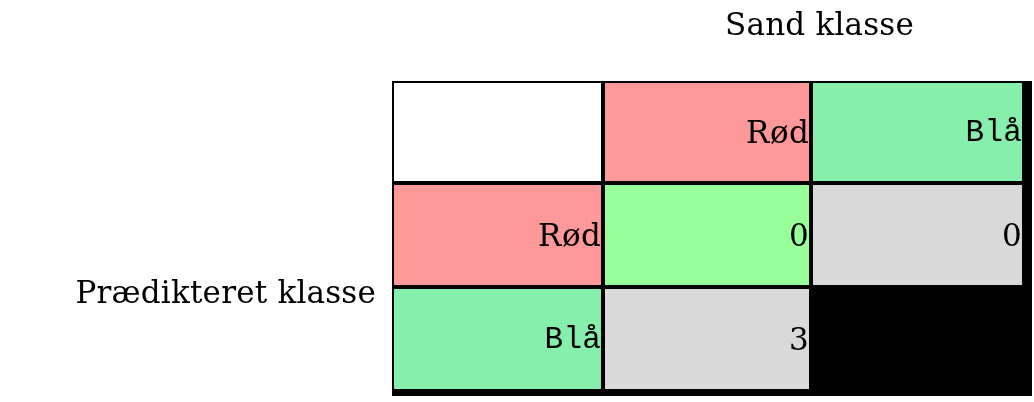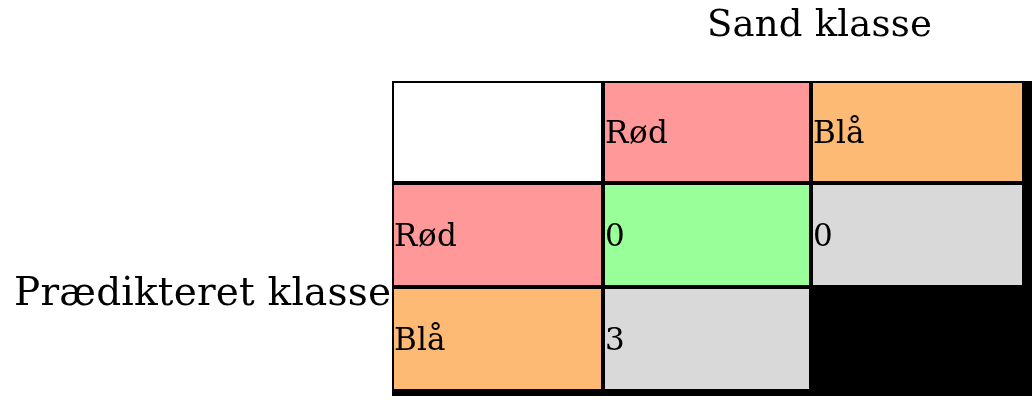--- a/index.html
+++ b/index.html
@@ -17,34 +17,34 @@
     -webkit-font-smoothing: antialiased;
   }
 
   
   #true-class-title {
     position: absolute;
     left: 607px;          
     top: 4px;
     width: 425px;         
     text-align: center;
-    font-size: 37px;
+    font-size: 31px;
     line-height: 40px;
     letter-spacing: 0.2px;
     white-space: nowrap;
   }
 
   
   #predicted-class-title {
     position: absolute;
     left: 14px;
     top: 270px;           
     width: 362px;
     text-align: right;
-    font-size: 39px;
+    font-size: 31px;
     line-height: 44px;
     letter-spacing: 0.2px;
     white-space: nowrap;
   }
 
   
   #matrix {
     position: absolute;
     left: 392px;
     top: 81px;
@@ -55,33 +55,33 @@
     grid-template-rows: 102px 104px 104px;
     background: #000000;  
     gap: 0;
     box-sizing: border-box;
   }
 
   .cell {
     position: relative;
     display: flex;
     align-items: center;
-    justify-content: flex-start;
+    justify-content: flex-end;
     box-sizing: border-box;
     border: 2.5px solid #000000;
     font-size: 31px;
     line-height: 1;
     letter-spacing: 0.2px;
     white-space: nowrap;
     background: #ffffff;
   }
 
   .c-white { background: #ffffff; }
   .c-red   { background: #ff9999; }
-  .c-blue  { background: #fdba74; }
+  .c-blue  { background: #86efac; font-family: Liberation Mono, monospace; }
   .c-green { background: #99ff99; }
   .c-grey  { background: #d9d9d9; }
 
   .cell span { display: block; }
 </style>
 </head>
 <body>
 
 <div id="true-class-title">Sand klasse</div>
 

